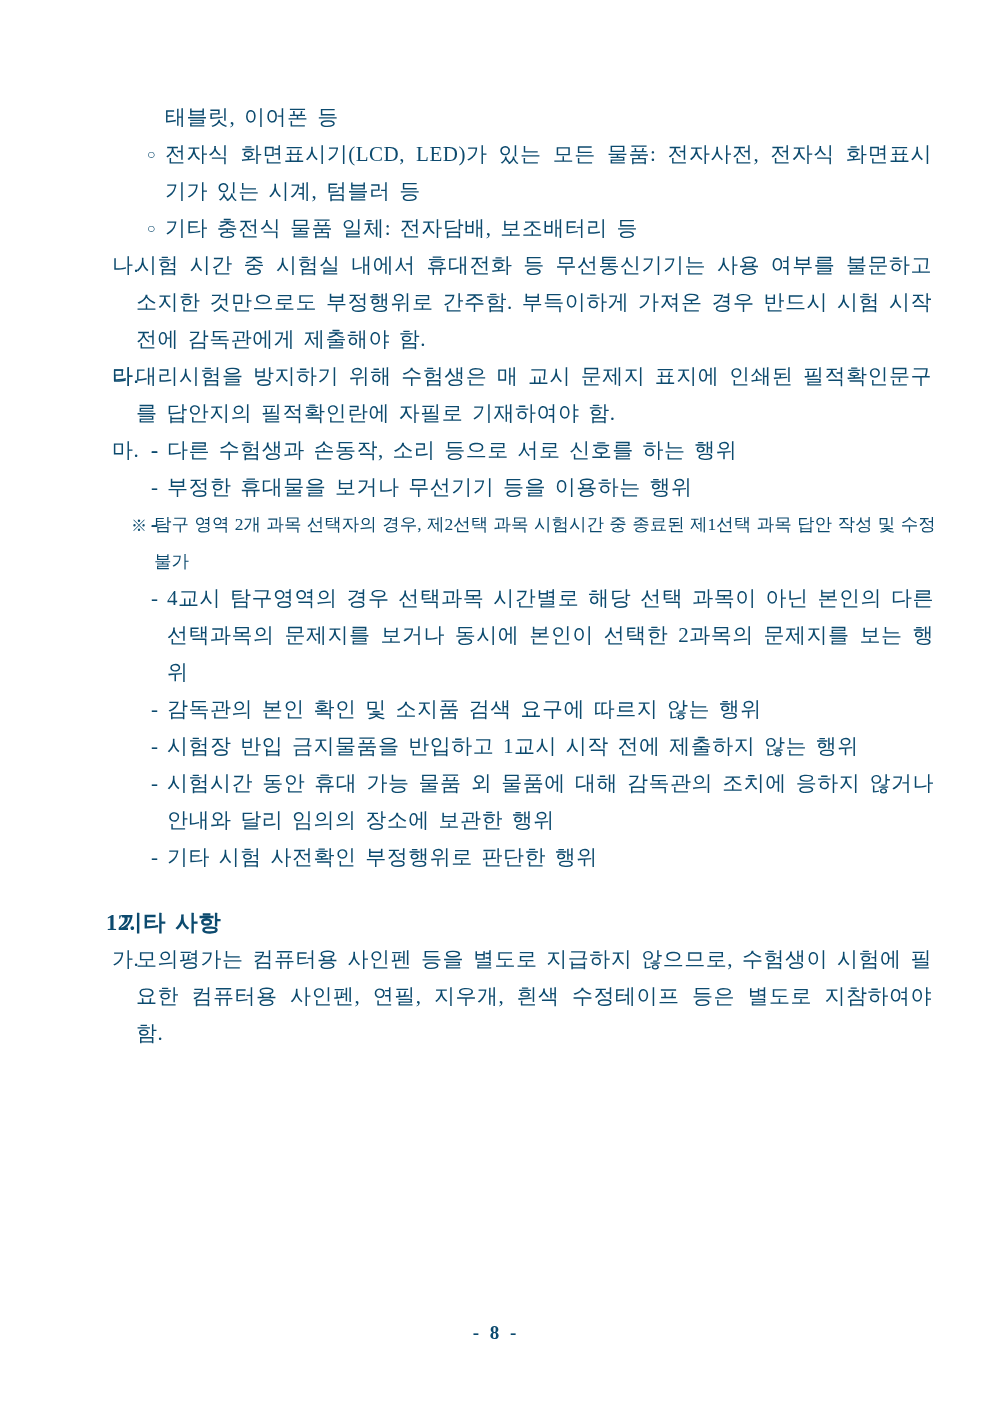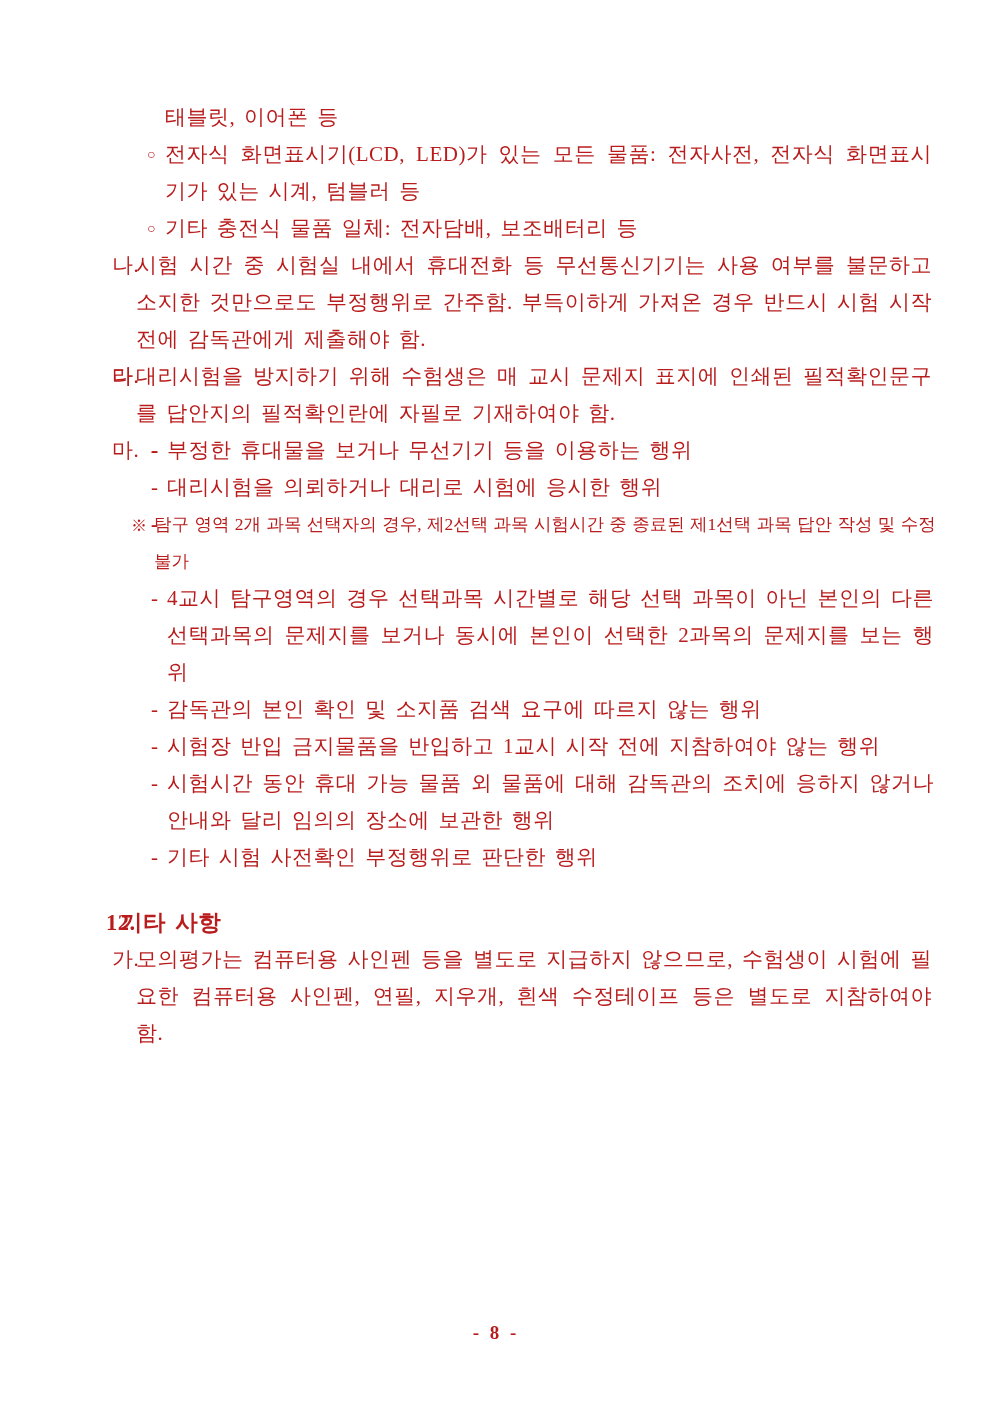--- a/index.html
+++ b/index.html
@@ -1,21 +1,21 @@
 <!DOCTYPE html>
 <html lang="ko"><head>
 <meta charset="utf-8">
 <style>
   html,body{margin:0;padding:0;background:#e8e8e8;}
   .page{
     position:relative;
     width:992px;height:1403px;
     margin:0 auto;
     background:#ffffff;
-    color:#b91c1c;
+    color:#0c4a6e;
     font-family:"Liberation Serif","DejaVu Serif",serif;
     overflow:hidden;
   }
   .doc-body{position:absolute;top:99px;left:0;width:992px;}
   .doc-body p{
     margin:0;
     font-size:21px;
     line-height:37px;
     text-align:justify;
     letter-spacing:.5px;
@@ -62,37 +62,37 @@
     <p class="l2"><span class="mk">나.</span><span>시험 시간 중 시험실 내에서 휴대전화 등 무선통신기기는 사용 여부를 불문하고 소지한 것만으로도 부정행위로 간주함. 부득이하게 가져온 경우 반드시 시험 시작 전에 감독관에게 제출해야 함.</span></p>
 
     <p class="l2"><span class="mk">다.</span></p>
 
     <p class="l2"><span class="mk">라.</span><span>대리시험을 방지하기 위해 수험생은 매 교시 문제지 표지에 인쇄된 필적확인문구를 답안지의 필적확인란에 자필로 기재하여야 함.</span></p>
 
     <p class="l2"><span class="mk">마.</span></p>
 
     <p class="dash"><span class="mk">-</span></p>
 
-    <p class="dash"><span class="mk">-</span></p>
+    <p class="dash"><span class="mk">-</span><span>다른 수험생과 손동작, 소리 등으로 서로 신호를 하는 행위</span></p>
 
     <p class="dash"><span class="mk">-</span><span>부정한 휴대물을 보거나 무선기기 등을 이용하는 행위</span></p>
 
-    <p class="dash"><span class="mk">-</span><span>대리시험을 의뢰하거나 대리로 시험에 응시한 행위</span></p>
+    <p class="dash"><span class="mk">-</span></p>
 
     <p class="dash"><span class="mk">-</span></p>
 
     <p class="dash"><span class="mk">-</span></p>
 
     <p class="note"><span class="mk">※</span><span>탐구 영역 2개 과목 선택자의 경우, 제2선택 과목 시험시간 중 종료된 제1선택 과목 답안 작성 및 수정 불가</span></p>
 
     <p class="dash"><span class="mk">-</span><span>4교시 탐구영역의 경우 선택과목 시간별로 해당 선택 과목이 아닌 본인의 다른 선택과목의 문제지를 보거나 동시에 본인이 선택한 2과목의 문제지를 보는 행위</span></p>
 
     <p class="dash"><span class="mk">-</span><span>감독관의 본인 확인 및 소지품 검색 요구에 따르지 않는 행위</span></p>
 
-    <p class="dash"><span class="mk">-</span><span>시험장 반입 금지물품을 반입하고 1교시 시작 전에 지참하여야 않는 행위</span></p>
+    <p class="dash"><span class="mk">-</span><span>시험장 반입 금지물품을 반입하고 1교시 시작 전에 제출하지 않는 행위</span></p>
 
     <p class="dash"><span class="mk">-</span><span>시험시간 동안 휴대 가능 물품 외 물품에 대해 감독관의 조치에 응하지 않거나 안내와 달리 임의의 장소에 보관한 행위</span></p>
 
     <p class="dash"><span class="mk">-</span><span>기타 시험 사전확인 부정행위로 판단한 행위</span></p>
 
     <p class="h1"><span class="mk">12.</span><span>기타 사항</span></p>
 
     <p class="l2"><span class="mk">가.</span><span>모의평가는 컴퓨터용 사인펜 등을 별도로 지급하지 않으므로, 수험생이 시험에 필요한 컴퓨터용 사인펜, 연필, 지우개, 흰색 수정테이프 등은 별도로 지참하여야 함.</span></p>
 
   </div>

